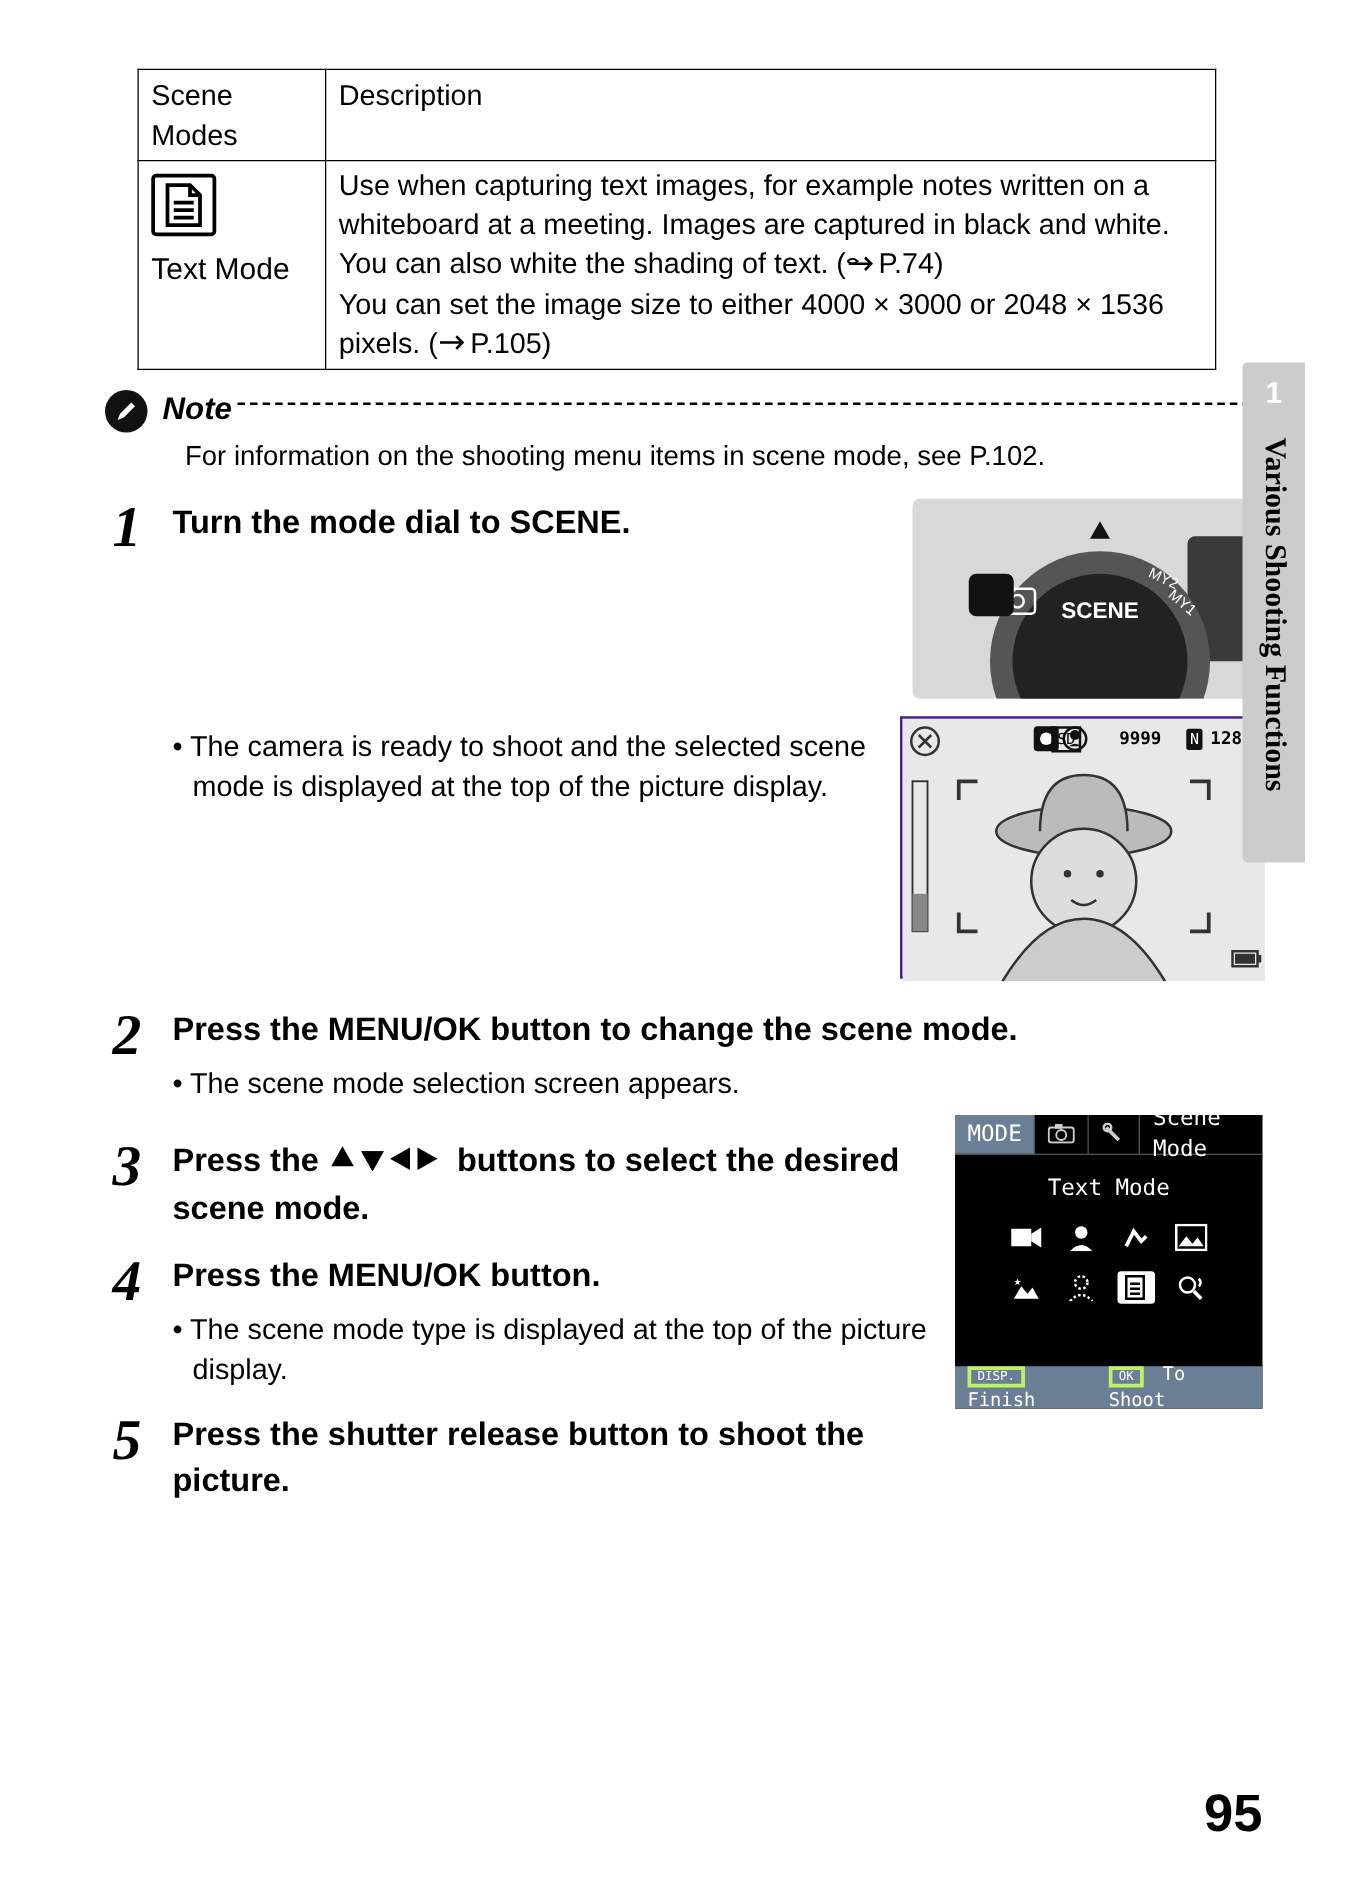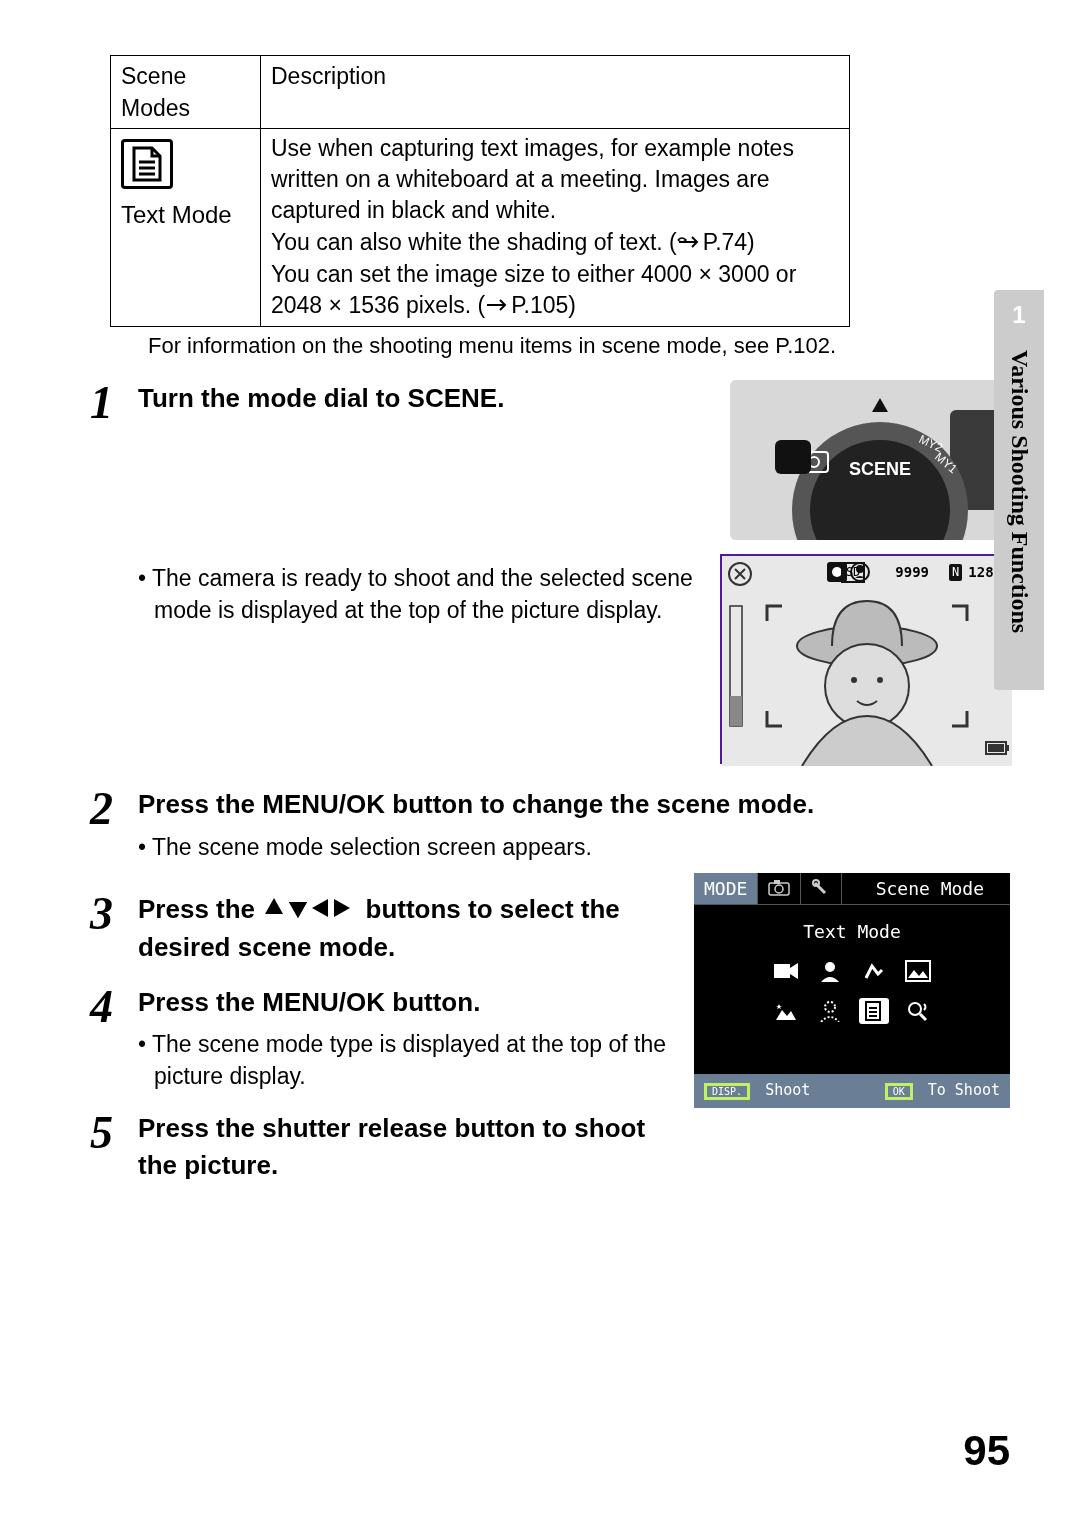--- a/index.html
+++ b/index.html
@@ -13,21 +13,21 @@
     font-size: 24px;
     line-height: 1.4;
   }
   .page {
     padding: 55px 70px 0 90px;
     position: relative;
   }
   
   .scene-table {
     border-collapse: collapse;
-    width: 740px;
+    width: 863px;
     margin-left: 20px;
     border-radius: 15px;
   }
   .scene-table th, .scene-table td {
     border: 1px solid #000;
     padding: 4px 10px;
     font-weight: normal;
     text-align: left;
     vertical-align: top;
   }
@@ -124,21 +124,21 @@
   .lcd-top {
     position:absolute; right:6px; top:6px;
     display:flex; gap:6px; align-items:center;
     font-family: monospace; font-size:14px;
   }
   .lcd-badge { background:#111;color:#fff;border-radius:2px;padding:0 3px;font-size:12px; }
   .lcd-chip { border:2px solid #111; padding:0 3px; font-size:12px; }
 
   
   .menu-box {
-    width: 316px; height: 235px;
+    width: 246px; height: 235px;
     background:#000;
     color:#fff;
     font-family: monospace;
     font-size: 18px;
     position:relative;
   }
   .menu-tabs { display:flex; height:32px; border-bottom:1px solid #555;}
   .menu-tabs div { flex:0 0 auto; padding:4px 10px; display:flex;align-items:center;justify-content:center; border-right:1px solid #555;}
   .menu-tabs .active { background:#6a7f95; }
   .menu-tabs .spacer { flex:1; border:none; }
@@ -218,20 +218,29 @@
                 <path d="M0 3 q4 -4 8 0 q-4 4 -8 0" transform="translate(1,4)" fill="none" stroke="#000" stroke-width="1.5"></path>
               </svg></span><span>P.74</span><span>)</span><br>
         <span>You can set the image size to either 4000 × 3000 or 2048 × 1536 pixels. (</span><span class="ref-icon"><svg width="26" height="18" viewBox="0 0 26 18">
                 <path d="M2 9 h18 M15 4 l5 5 -5 5" fill="none" stroke="#000" stroke-width="2"></path>
               </svg></span><span>P.105</span><span>)</span>
       </td>
     </tr>
   </tbody>
     </table>
 
+  <div class="note-row">
+    <span class="pencil-circle">
+      <svg width="20" height="20" viewBox="0 0 20 20">
+          <path d="M3 17 l2 -5 9 -9 3 3 -9 9 z" fill="#fff"></path>
+        </svg>
+    </span>
+    <span class="note-title">Note</span>
+    <span class="note-dashes"></span>
+  </div>
   <div class="note-body">For information on the shooting menu items in scene mode, see P.102.</div>
 
   <div class="step">
     <div class="step-num">1</div>
     <div class="step-body">
       <div class="row-split">
         <div class="left">
           <div class="step-heading">Turn the mode dial to SCENE.</div>
         </div>
         <div class="right">
@@ -414,21 +423,21 @@
             </span>
           <span>
               <svg width="24" height="22">
                 <circle cx="9" cy="9" r="6" fill="none" stroke="#fff" stroke-width="2"></circle>
                 <line x1="14" y1="14" x2="20" y2="20" stroke="#fff" stroke-width="3"></line>
                 <path d="M18 4 q3 3 0 6" fill="none" stroke="#fff" stroke-width="2"></path>
               </svg>
             </span>
         </div>
         <div class="menu-footer">
-          <span><span class="btn">DISP.</span> <span>Shoot</span></span>
+          <span><span class="btn">DISP.</span> <span>Finish</span></span>
           <span><span class="btn">OK</span> <span>To Shoot</span></span>
         </div>
       </div>
     </div>
   </div>
 
 </div>
 
 <div class="side-tab">
   <div class="side-num">1</div>

